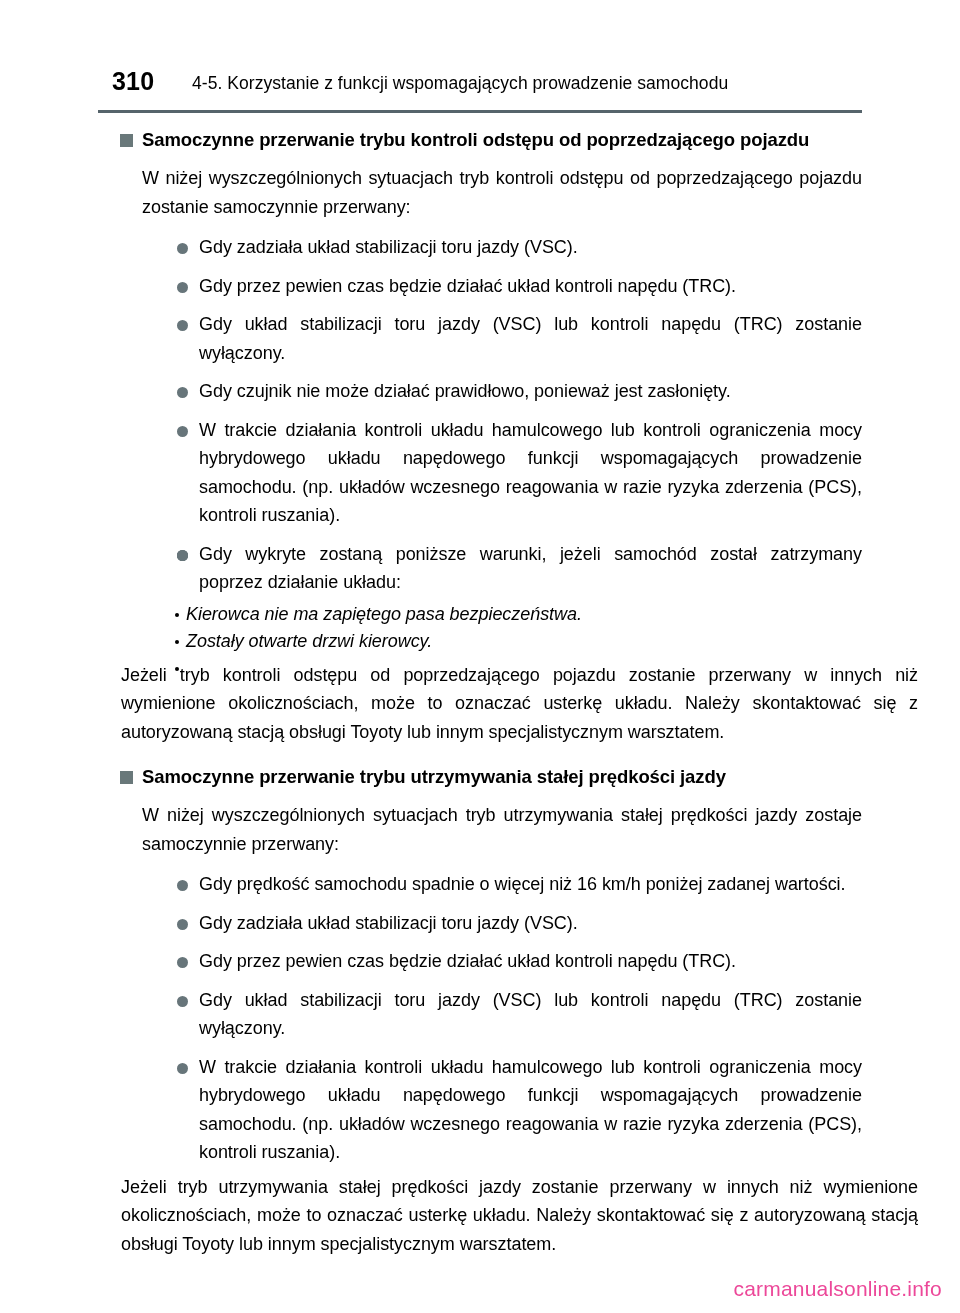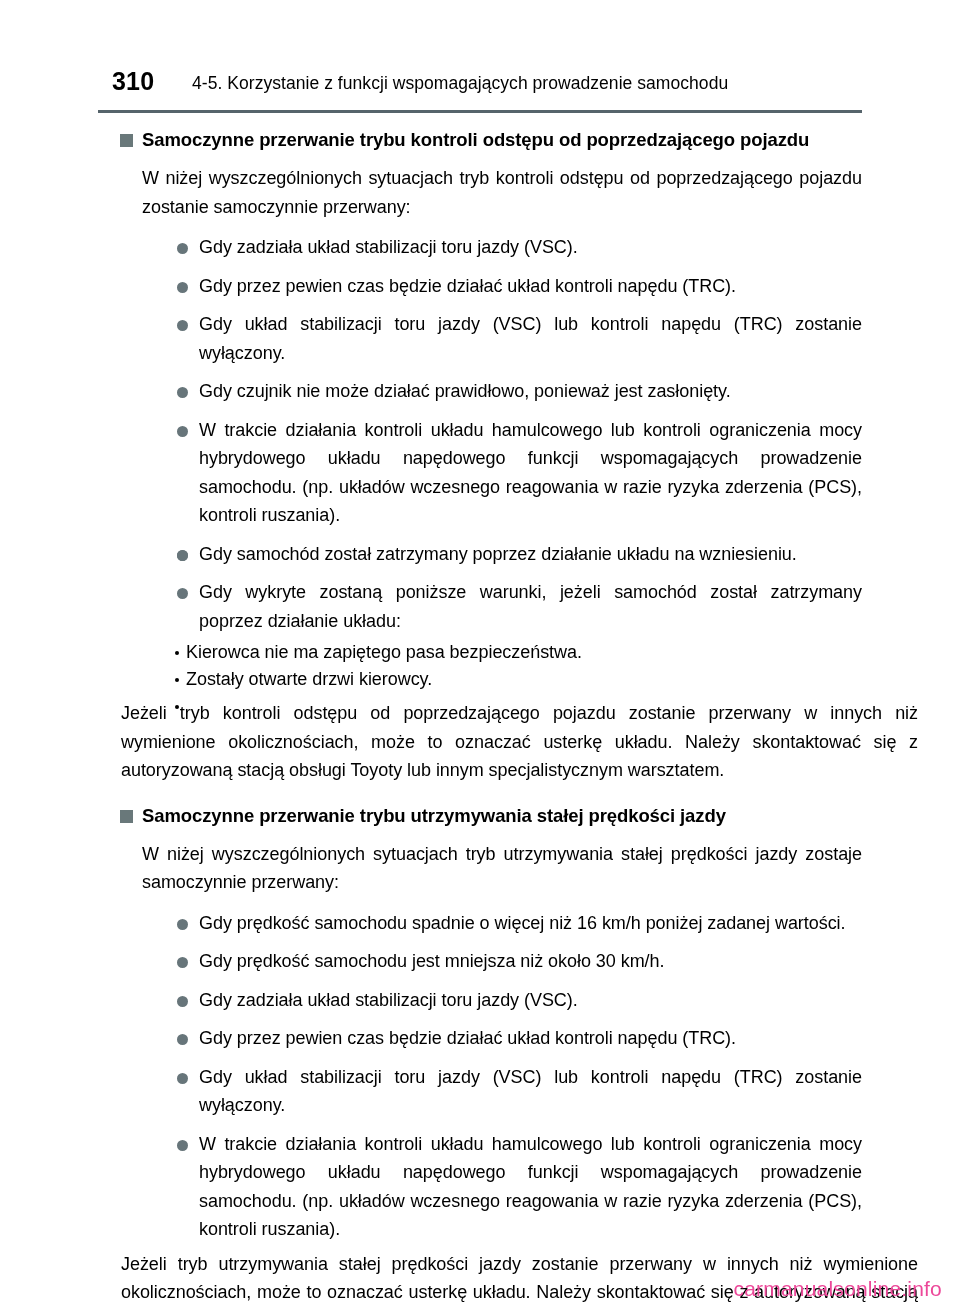--- a/index.html
+++ b/index.html
@@ -146,20 +146,21 @@
     border-radius: 50%;
     background: #67757a;
     display: block;
   }
 
   
   .sublist {
     list-style: none;
     margin: 4px 0 0 0;
     padding: 0;
+    font-style: italic;
   }
   .sublist > li {
     position: relative;
     padding-left: 186px;
     padding-right: 98px;
     font-size: 18px;
     line-height: 27px;
     letter-spacing: -0.05px;
     text-align: left;
   }
@@ -225,21 +226,20 @@
       </li>
       <li>
         <span class="dot" style="background: rgb(103, 117, 122);"></span>
         <span>W trakcie działania kontroli układu hamulcowego lub kontroli ograniczenia mocy hybrydowego układu napędowego funkcji wspomagających prowadzenie samochodu. (np. układów wczesnego reagowania w razie ryzyka zderzenia (PCS), kontroli ruszania).</span>
       </li>
       <li>
         <span class="dot" style="background: rgb(103, 117, 122);"></span>
       </li>
       <li>
         <span class="dot" style="background: rgb(103, 117, 122);"></span>
-        <span>Gdy samochód został zatrzymany poprzez działanie układu na wzniesieniu.</span>
       </li>
       <li style="margin-bottom:2px;">
         <span class="dot" style="background: rgb(103, 117, 122);"></span>
         <span>Gdy wykryte zostaną poniższe warunki, jeżeli samochód został zatrzymany poprzez działanie układu:</span>
       </li>
     </ul>
 
     <ul class="sublist">
       <li>
         <span class="minidot" style="background: rgb(0, 0, 0);"></span>
@@ -265,24 +265,20 @@
 
     <div class="para-indent">W niżej wyszczególnionych sytuacjach tryb utrzymywania stałej prędkości jazdy zostaje samoczynnie przerwany:</div>
 
     <ul class="blist">
       <li>
         <span class="dot" style="background: rgb(103, 117, 122);"></span>
         <span>Gdy prędkość samochodu spadnie o więcej niż 16 km/h poniżej zadanej wartości.</span>
       </li>
       <li>
         <span class="dot" style="background: rgb(103, 117, 122);"></span>
-        <span>Gdy prędkość samochodu jest mniejsza niż około 30 km/h.</span>
-      </li>
-      <li>
-        <span class="dot" style="background: rgb(103, 117, 122);"></span>
         <span>Gdy zadziała układ stabilizacji toru jazdy (VSC).</span>
       </li>
       <li>
         <span class="dot" style="background: rgb(103, 117, 122);"></span>
         <span>Gdy przez pewien czas będzie działać układ kontroli napędu (TRC).</span>
       </li>
       <li>
         <span class="dot" style="background: rgb(103, 117, 122);"></span>
         <span>Gdy układ stabilizacji toru jazdy (VSC) lub kontroli napędu (TRC) zostanie wyłączony.</span>
       </li>

